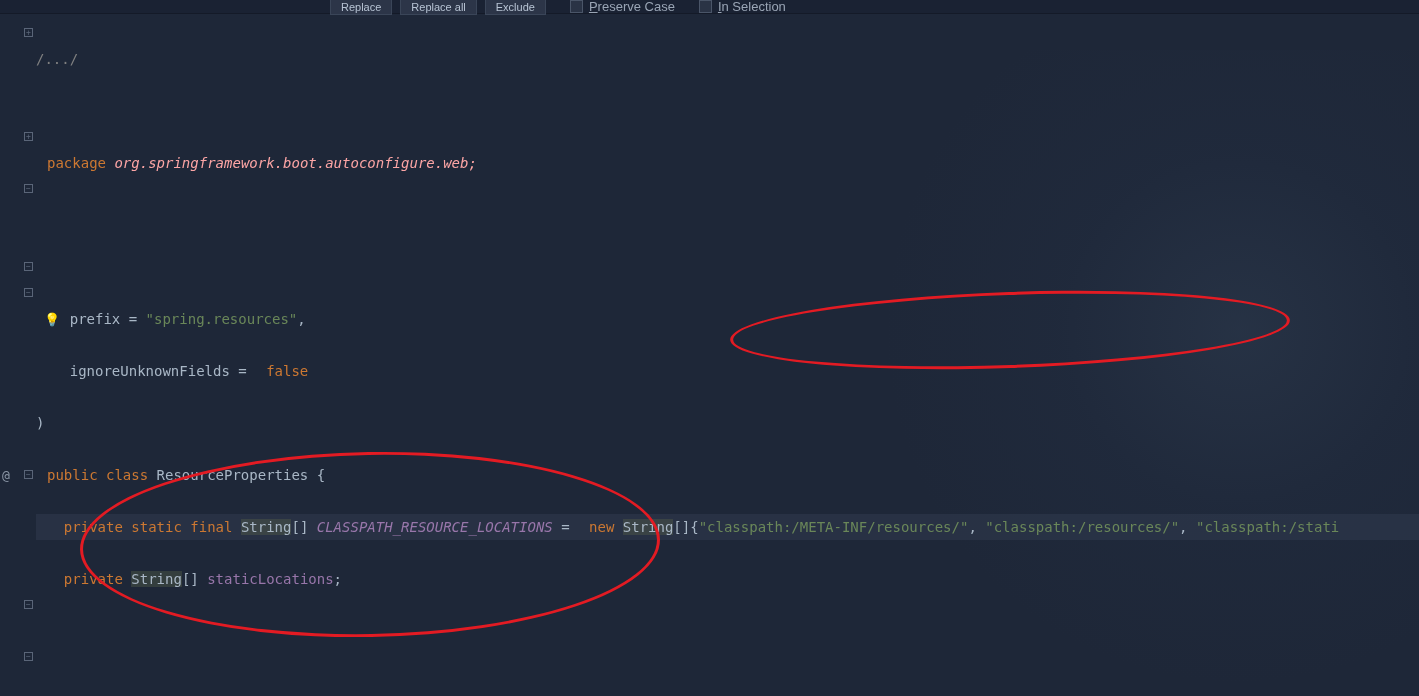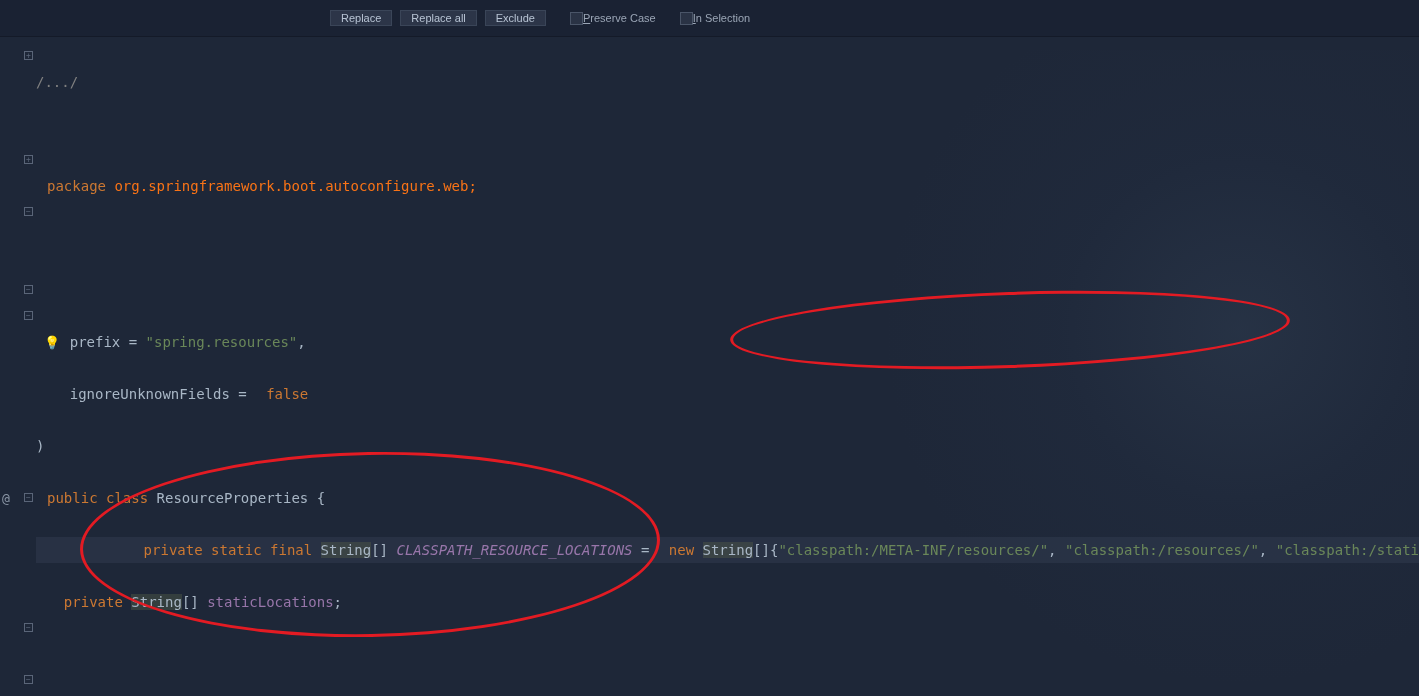--- a/index.html
+++ b/index.html
@@ -18,21 +18,21 @@
     position: absolute;
     right: -100px;
     top: 50px;
     width: 700px;
     height: 700px;
     background: radial-gradient(circle at 60% 40%, rgba(100,130,160,0.12) 0%, rgba(50,70,100,0.08) 30%, transparent 60%);
     pointer-events: none;
     z-index: 0;
   }
   .toolbar {
-    height: 37px;
+    height: 14px;
     background: #1a2233;
     display: flex;
     align-items: center;
     gap: 8px;
     padding-left: 330px;
     border-bottom: 1px solid #141a28;
     position: relative;
     z-index: 2;
   }
   .btn {
@@ -40,23 +40,24 @@
     border: 1px solid #3a4558;
     color: #b8c4d4;
     font-size: 11px;
     padding: 1px 10px;
     cursor: pointer;
     font-family: sans-serif;
   }
   .checkbox-group {
     display: flex;
     align-items: center;
+    gap: 6px;
     margin-left: 16px;
     font-family: sans-serif;
-    font-size: 11px;
+    font-size: 13px;
     color: #9aa5b5;
   }
   .checkbox {
     width: 13px;
     height: 13px;
     border: 1px solid #4a5568;
     background: #2a3345;
   }
   .editor-container {
     display: flex;
@@ -109,32 +110,31 @@
     line-height: 26px;
     white-space: pre;
     overflow: hidden;
   }
   .line {
     height: 26px;
     padding-left: 0;
   }
   .line.hl {
     background: rgba(50,60,80,0.5);
-    text-align: right;
   }
   
   .kw { color: #cc7832; margin-left: 11px; }
   .cls { color: #a9b7c6; }
   .str { color: #6a8759; }
   .cmt { color: #808080; }
   .ann { color: #bbb529; }
   .const { color: #9876aa; font-style: italic; }
   .field { color: #9876aa; }
   .type-hl { background: rgba(80,90,70,0.45); }
-  .pkg { color: #f97316; }
+  .pkg { color: #fca5a5; font-style: italic; }
   
   .circle {
     position: absolute;
     border: 3px solid #e31b23;
     border-radius: 50%;
     pointer-events: none;
     z-index: 5;
   }
   .circle1 {
     left: 730px;

